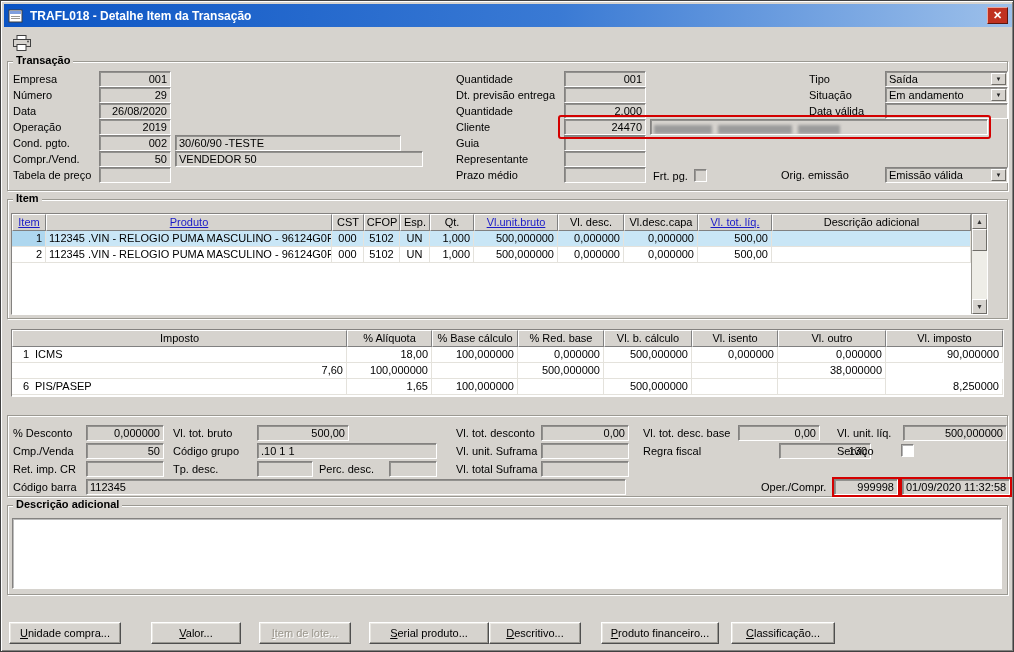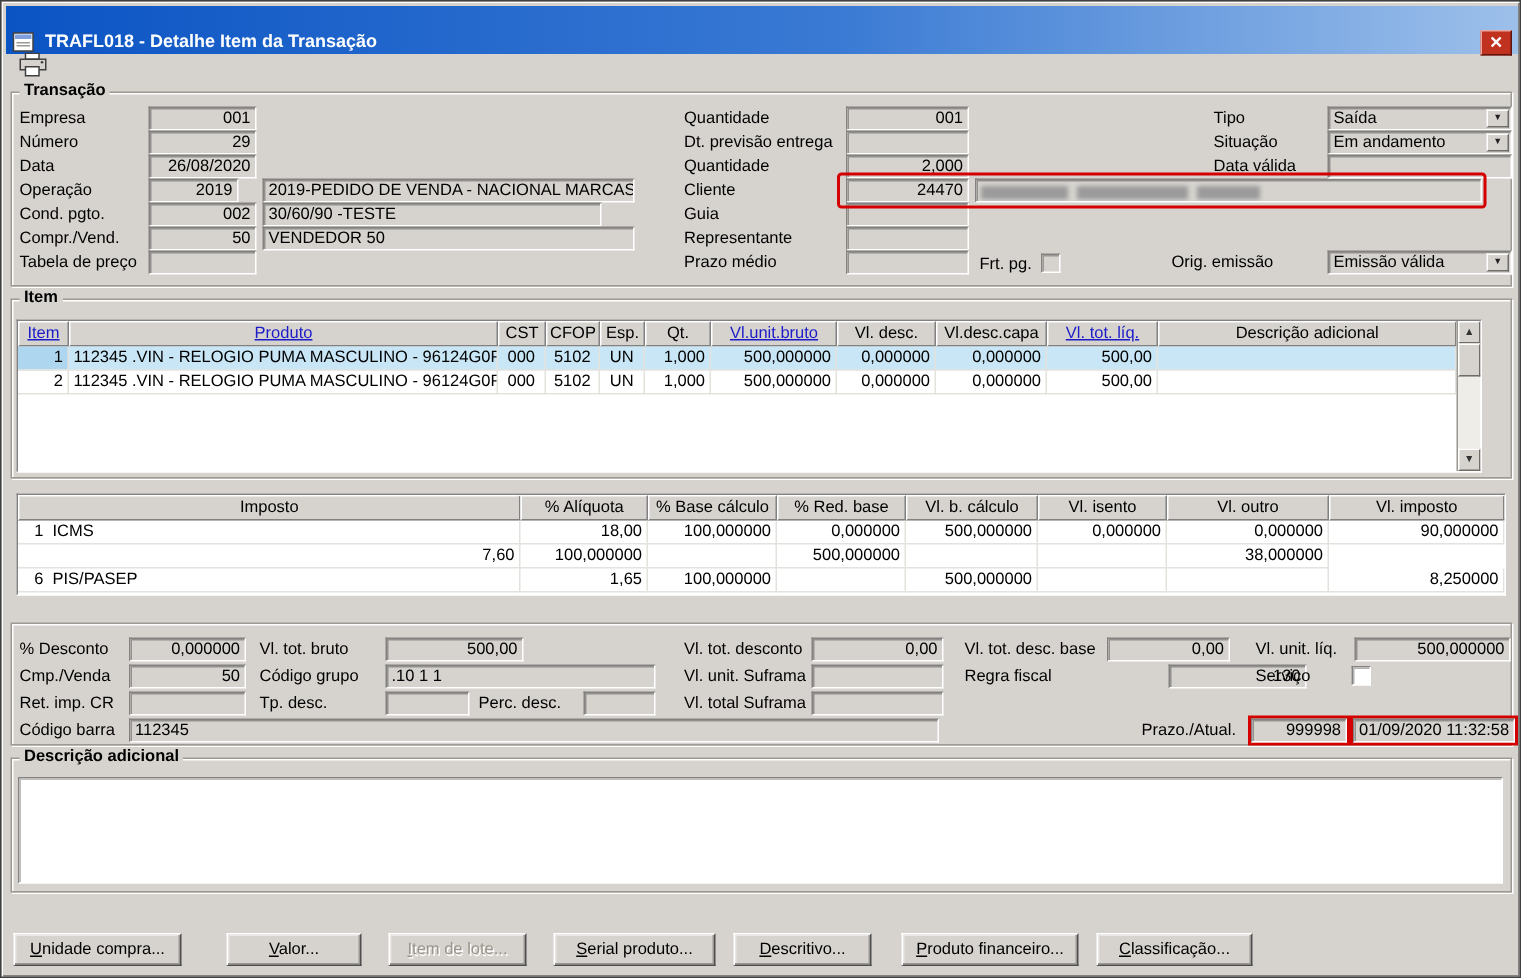--- a/index.html
+++ b/index.html
@@ -1,21 +1,21 @@
 <!DOCTYPE html>
 <html><head>
 <meta charset="utf-8">
 <style>
   * { box-sizing: border-box; margin: 0; padding: 0; }
   html,body { width:1014px; height:652px; }
   body { font-family:"Liberation Sans", sans-serif; font-size:11px; color:#000; background:#9a9892; overflow:hidden; }
   .window { position:relative; width:1014px; height:652px; background:#d6d3ce;
             border:1px solid #404040; box-shadow: inset 1px 1px 0 #fff, inset -1px -1px 0 #848280, inset 2px 2px 0 #d6d3ce; }
   .titlebar { position:absolute; left:3px; top:3px; width:1008px; height:23px;
-              background:linear-gradient(90deg,#0b54c4,#3a7ad4 55%,#9dc0ea); display:flex; align-items:flex-start; padding:16px 4px; }
+              background:linear-gradient(90deg,#0b54c4,#3a7ad4 55%,#9dc0ea); display:flex; align-items:center; padding:4px 4px; }
   .title-text { color:#fff; font-weight:bold; font-size:12px; margin-left:6px; white-space:nowrap; }
   .close-btn { margin-left:auto; width:21px; height:17px; background:#c03120; color:#fff; font-weight:bold; font-size:11px;
                display:flex; align-items:center; justify-content:center;
                border:1px solid; border-color:#e9a79d #5d150d #5d150d #e9a79d; cursor:default; }
   .print-btn { position:absolute; left:8px; top:31px; width:26px; height:22px; display:flex; align-items:center; justify-content:center; }
   .grp { position:absolute; border:1px solid #9b9992; box-shadow: inset 1px 1px 0 #ffffff, 1px 1px 0 #ffffff; }
   .legend { position:absolute; background:#d6d3ce; padding:0 3px; font-weight:bold; font-size:11px; z-index:2; white-space:nowrap; height:13px; line-height:13px; }
   .lbl { position:absolute; white-space:nowrap; font-size:11px; height:13px; line-height:13px; }
   .fld { position:absolute; height:16px; background:#d6d3ce; padding:1px 3px; font-size:11px; line-height:12px;
          border-top:1px solid #848280; border-left:1px solid #848280; border-bottom:1px solid #fff; border-right:1px solid #fff;
@@ -91,22 +91,21 @@
   <div class="grp" style="left:6px;top:60px;width:1001px;height:130px"></div>
   <div class="legend" style="left:12px;top:53px">Transação</div>
 
   <div class="lbl" style="left:12px;top:72px">Empresa</div>
   <div class="fld num" style="left:98px;top:70px;width:72px">001</div>
   <div class="lbl" style="left:12px;top:88px">Número</div>
   <div class="fld num" style="left:98px;top:86px;width:72px">29</div>
   <div class="lbl" style="left:12px;top:104px">Data</div>
   <div class="fld num" style="left:98px;top:102px;width:72px">26/08/2020</div>
   <div class="lbl" style="left:12px;top:120px">Operação</div>
-  <div class="fld num" style="left:98px;top:118px;width:60px">2019</div>
-  <div class="fld" style="left:174px;top:118px;width:248px">2019-PEDIDO DE VENDA - NACIONAL MARCAS</div>
+  <div class="fld num" style="left:98px;top:118px;width:72px">2019</div>
   <div class="lbl" style="left:12px;top:136px">Cond. pgto.</div>
   <div class="fld num" style="left:98px;top:134px;width:72px">002</div>
   <div class="fld" style="left:174px;top:134px;width:226px">30/60/90 -TESTE</div>
   <div class="lbl" style="left:12px;top:152px">Compr./Vend.</div>
   <div class="fld num" style="left:98px;top:150px;width:72px">50</div>
   <div class="fld" style="left:174px;top:150px;width:248px">VENDEDOR 50</div>
   <div class="lbl" style="left:12px;top:168px">Tabela de preço</div>
   <div class="fld num" style="left:98px;top:166px;width:72px"></div>
 
   <div class="lbl" style="left:455px;top:72px">Quantidade</div>
@@ -257,38 +256,38 @@
   <div class="fld" style="left:85px;top:460px;width:78px"></div>
   <div class="lbl" style="left:172px;top:462px">Tp. desc.</div>
   <div class="fld" style="left:256px;top:460px;width:56px"></div>
   <div class="lbl" style="left:318px;top:462px">Perc. desc.</div>
   <div class="fld" style="left:388px;top:460px;width:48px"></div>
   <div class="lbl" style="left:455px;top:462px">Vl. total Suframa</div>
   <div class="fld" style="left:540px;top:460px;width:88px"></div>
 
   <div class="lbl" style="left:12px;top:480px">Código barra</div>
   <div class="fld" style="left:85px;top:478px;width:540px">112345</div>
-  <div class="lbl" style="left:760px;top:480px">Prazo./Atual.</div>
+  <div class="lbl" style="left:760px;top:480px">Oper./Compr.</div>
   <div class="fld num ring" style="left:833px;top:478px;width:64px">999998</div>
   <div class="fld ring" style="left:901px;top:478px;width:108px">01/09/2020 11:32:58</div>
 
   <div class="grp" style="left:6px;top:504px;width:1001px;height:90px"></div>
   <div class="legend" style="left:12px;top:497px">Descrição adicional</div>
   <div class="whitebox" style="left:11px;top:517px;width:990px;height:71px"></div>
 
   <div class="btn" style="left:8px;top:621px;width:112px">
       <span class="btn-label">Unidade compra...</span>
     </div>
   <div class="btn" style="left:150px;top:621px;width:90px">
       <span class="btn-label">Valor...</span>
     </div>
   <div class="btn disabled" style="left:258px;top:621px;width:92px">
       <span class="btn-label">Item de lote...</span>
     </div>
-  <div class="btn" style="left:368px;top:621px;width:108px">
+  <div class="btn" style="left:368px;top:621px;width:120px">
       <span class="btn-label">Serial produto...</span>
     </div>
   <div class="btn" style="left:488px;top:621px;width:92px">
       <span class="btn-label">Descritivo...</span>
     </div>
   <div class="btn" style="left:600px;top:621px;width:118px">
       <span class="btn-label">Produto financeiro...</span>
     </div>
   <div class="btn" style="left:730px;top:621px;width:104px">
       <span class="btn-label">Classificação...</span>

